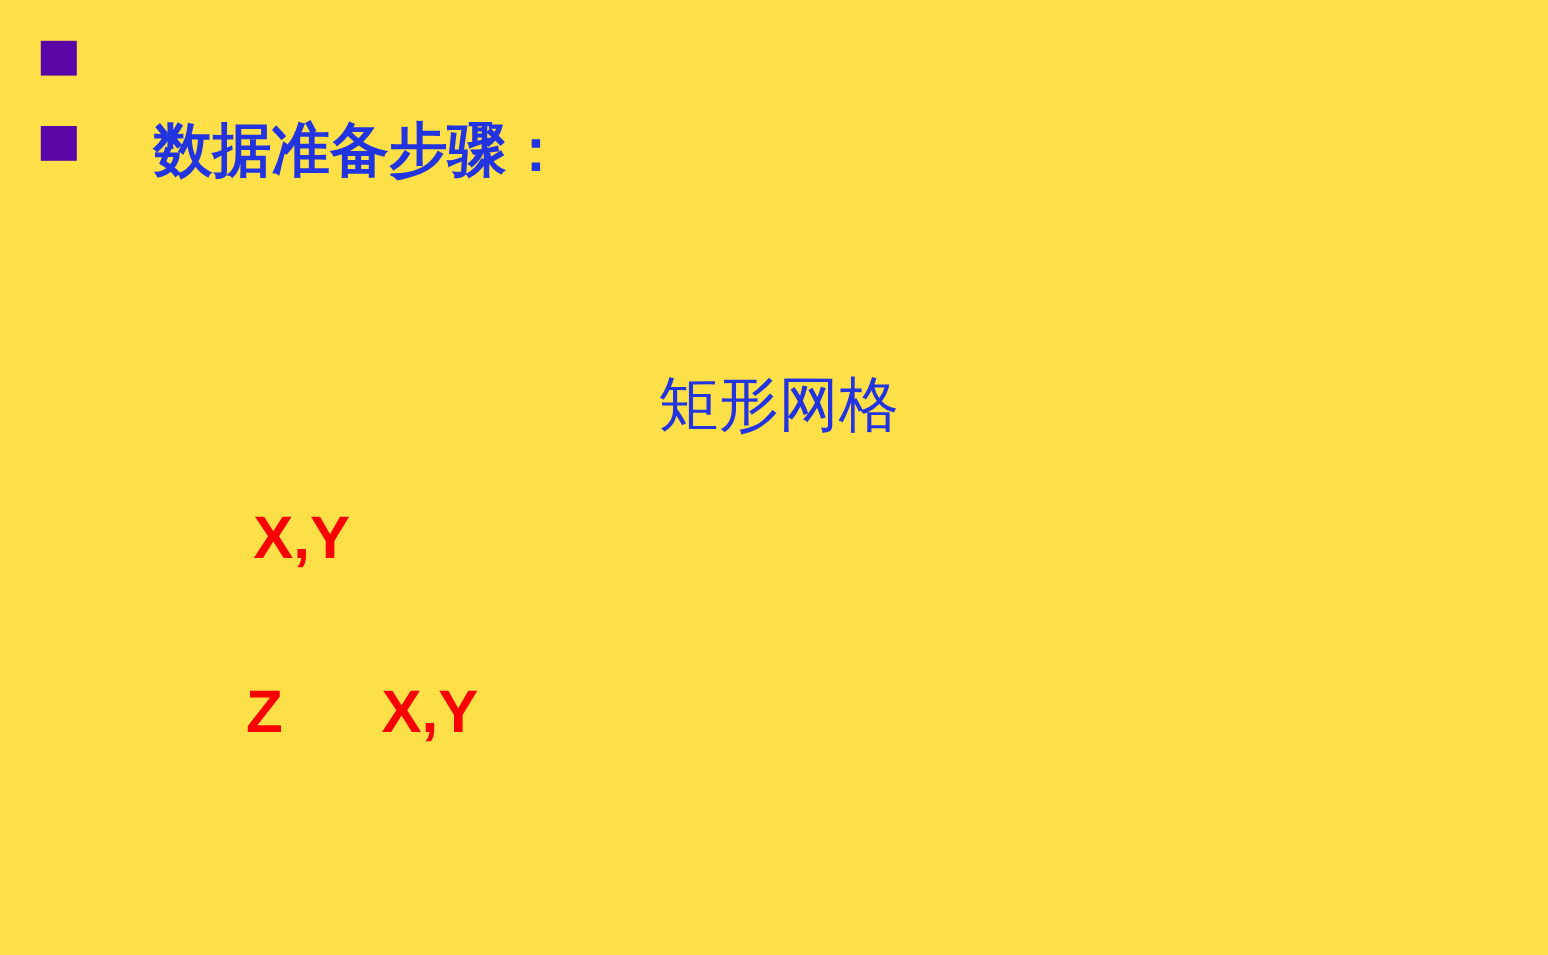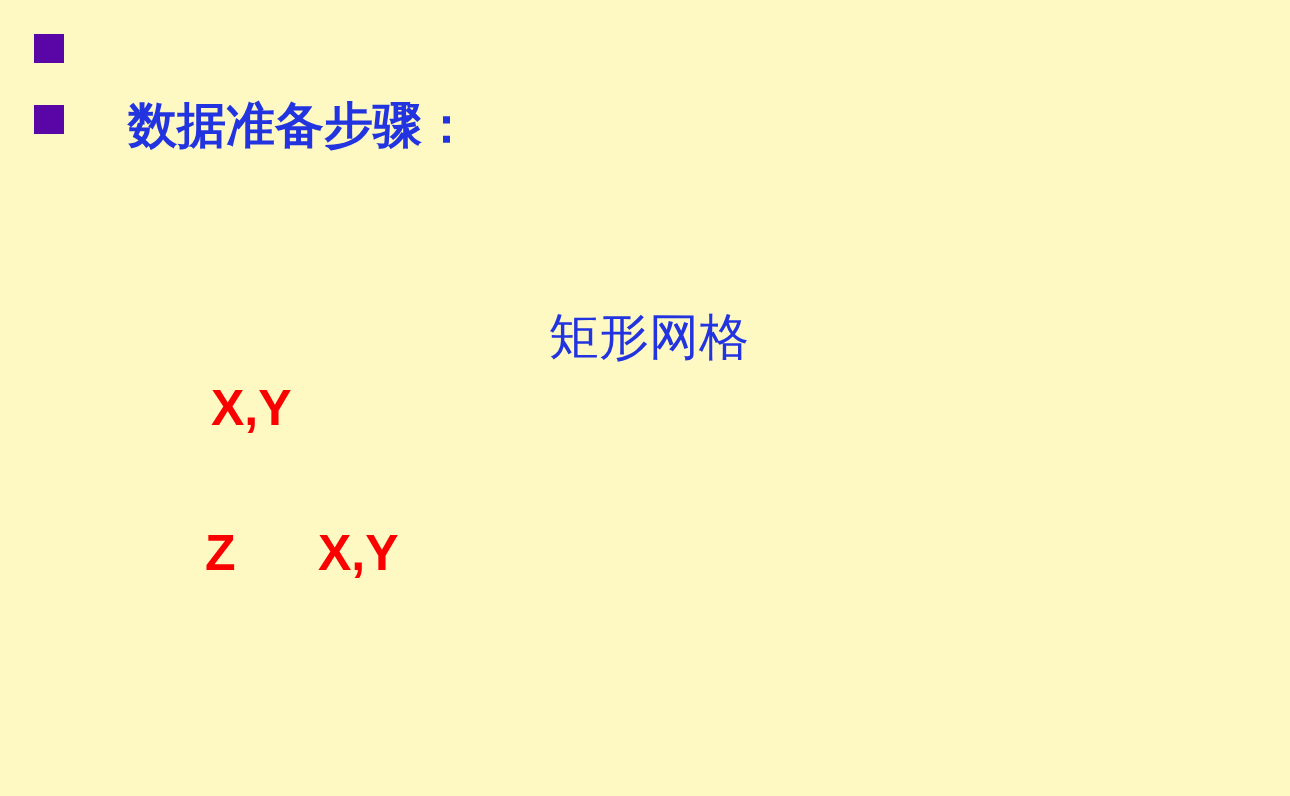--- a/index.html
+++ b/index.html
@@ -10,21 +10,21 @@
     width: 1290px;
     height: 796px;
     background: #000000;
     overflow: hidden;
     font-family: "Liberation Sans", sans-serif;
   }
   .slide {
     position: relative;
     width: 1290px;
     height: 796px;
-    background: #fef9c3;
+    background: #fde047;
   }
   .bullet {
     position: absolute;
     width: 30px;
     height: 29px;
   }
   .bullet.first  { left: 34px; top: 34px; }
   .bullet.second { left: 34px; top: 105px; }
 
   .heading {
@@ -48,20 +48,21 @@
     line-height: 48px;
     white-space: nowrap;
   }
   .red-label {
     position: absolute;
     font-family: "Liberation Sans", sans-serif;
     font-weight: bold;
     font-size: 50px;
     line-height: 50px;
     white-space: nowrap;
+    margin-top: 40px;
   }
   .red-label.xy-first  { left: 211px; top: 383px; }
   .red-label.z-label   { left: 205px; top: 528px; }
   .red-label.xy-second { left: 318px; top: 528px; }
 </style>
 </head>
 <body>
 
 <div class="slide">
 

